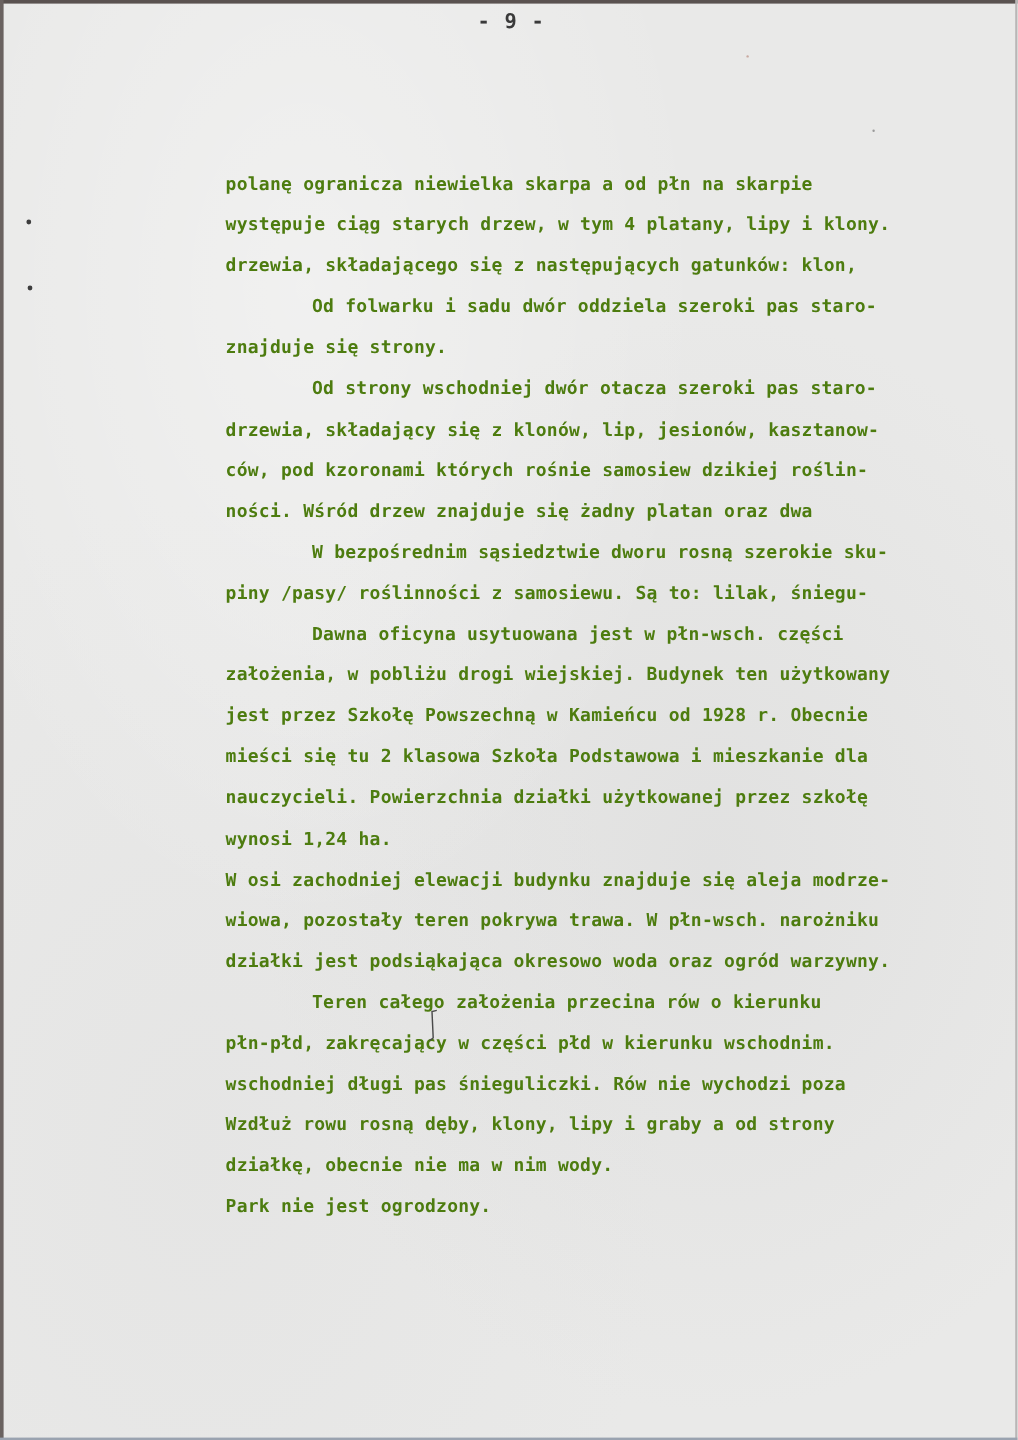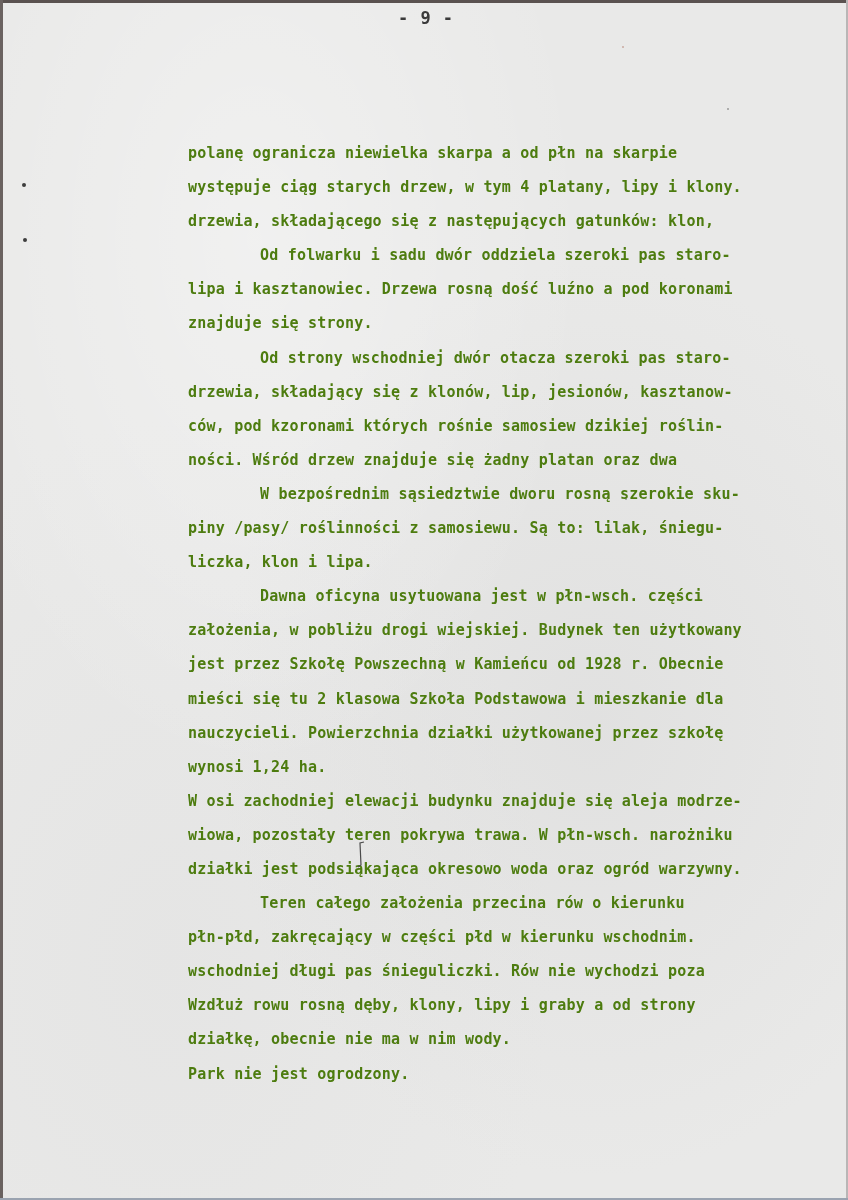--- a/index.html
+++ b/index.html
@@ -99,29 +99,27 @@
 <div class="speck" style="left:622px; top:46px; background:#c9a9a0;"></div>
 <div class="speck" style="left:727px; top:108px;"></div>
 
 <div class="page-number">- 9 -</div>
 
 <div class="body-text" id="body-text">
   <div class="line">polanę ogranicza niewielka skarpa a od płn na skarpie</div>
   <div class="line">występuje ciąg starych drzew, w tym 4 platany, lipy i klony.</div>
   <div class="line">drzewia, składającego się z następujących gatunków: klon,</div>
   <div class="line indent">Od folwarku i sadu dwór oddziela szeroki pas staro-</div>
-  <div class="line">lipa i kasztanowiec. Drzewa rosną dość luźno a pod koronami</div>
   <div class="line">znajduje się strony.</div>
   <div class="line indent">Od strony wschodniej dwór otacza szeroki pas staro-</div>
   <div class="line">drzewia, składający się z klonów, lip, jesionów, kasztanow-</div>
   <div class="line">ców, pod kzoronami których rośnie samosiew dzikiej roślin-</div>
   <div class="line">ności. Wśród drzew znajduje się żadny platan oraz dwa</div>
   <div class="line indent">W bezpośrednim sąsiedztwie dworu rosną szerokie sku-</div>
   <div class="line">piny /pasy/ roślinności z samosiewu. Są to: lilak, śniegu-</div>
-  <div class="line">liczka, klon i lipa.</div>
   <div class="line indent">Dawna oficyna usytuowana jest w płn-wsch. części</div>
   <div class="line">założenia, w pobliżu drogi wiejskiej. Budynek ten użytkowany</div>
   <div class="line">jest przez Szkołę Powszechną w Kamieńcu od 1928 r. Obecnie</div>
   <div class="line">mieści się tu 2 klasowa Szkoła Podstawowa i mieszkanie dla</div>
   <div class="line">nauczycieli. Powierzchnia działki użytkowanej przez szkołę</div>
   <div class="line">wynosi 1,24 ha.</div>
   <div class="line">W osi zachodniej elewacji budynku znajduje się aleja modrze-</div>
   <div class="line">wiowa, pozostały teren pokrywa trawa. W płn-wsch. narożniku</div>
   <div class="line">działki jest podsiąkająca okresowo woda oraz ogród warzywny.</div>
   <div class="line indent">Teren całego założenia przecina rów o kierunku</div>

